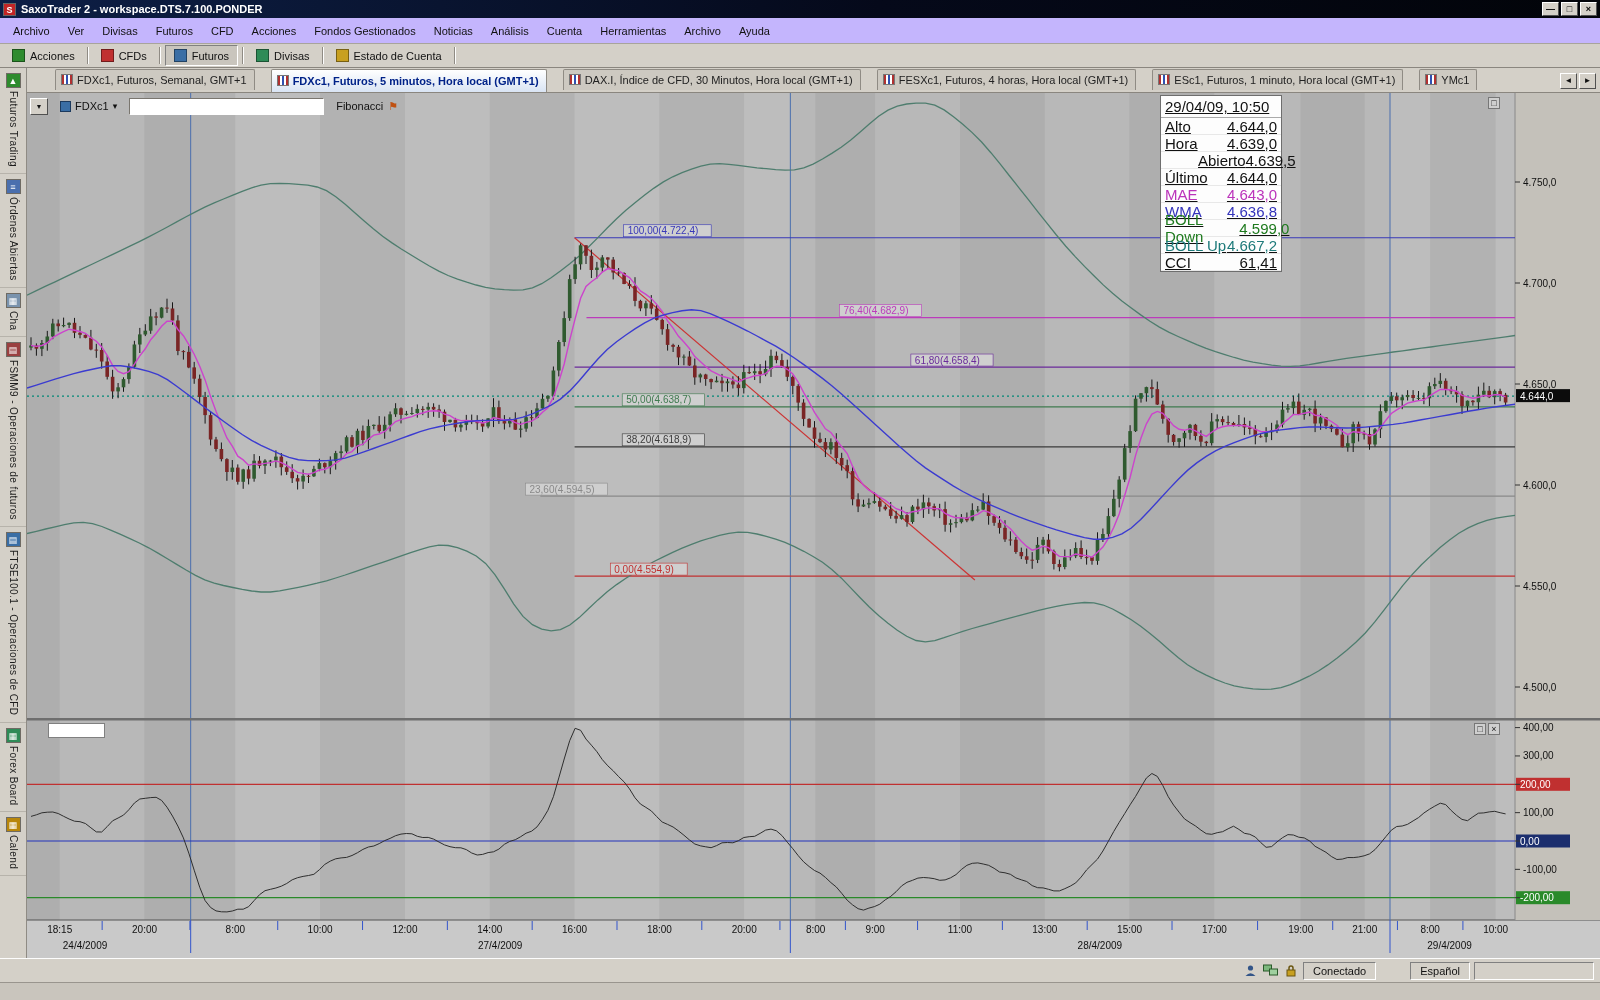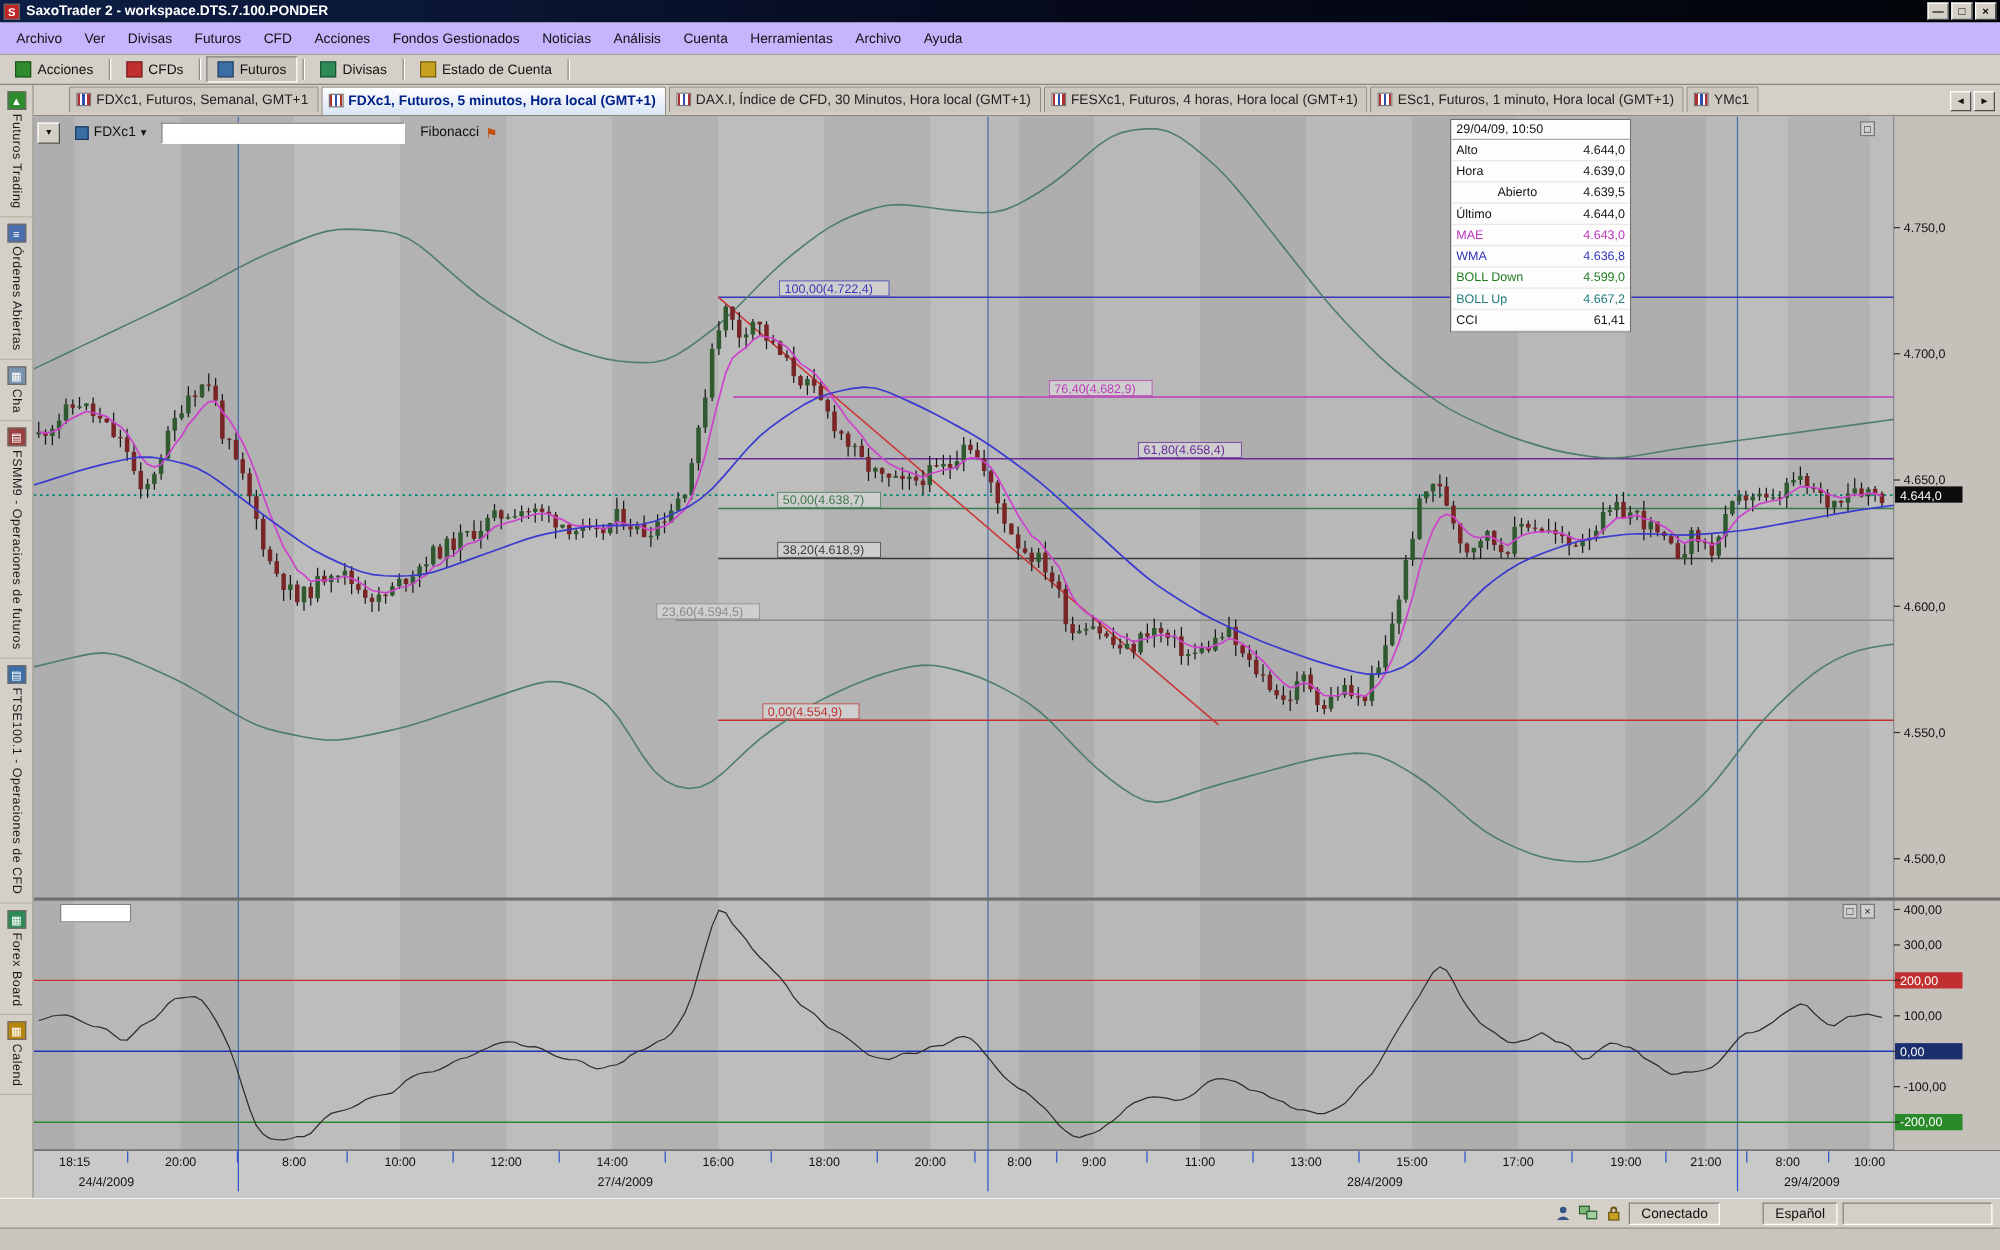--- a/index.html
+++ b/index.html
@@ -30,21 +30,21 @@
   .sidebar{width:27px;background:#d4d0c8;border-right:1px solid #8f8b84;overflow:hidden;}
   .side-item{display:flex;flex-direction:column;align-items:center;gap:3px;padding:5px 0 6px;
     border-bottom:1px solid #b7b3ab;}
   .side-ic{width:15px;height:15px;color:#fff;font-size:9px;line-height:14px;text-align:center;
     border:1px solid #6e6a63;}
   .side-label{writing-mode:vertical-rl;font-size:10px;color:#1c1c1c;letter-spacing:.4px;white-space:nowrap;}
 
   .content-col{flex:1;display:flex;flex-direction:column;width:1573px;}
   .tabstrip{height:25px;background:#d4d0c8;border-bottom:1px solid #8a867f;display:flex;
     align-items:flex-end;padding-left:28px;position:relative;}
-  .tabs{display:flex;gap:2px;overflow:hidden;white-space:nowrap;}
+  .tabs{display:flex;gap:16px;overflow:hidden;white-space:nowrap;}
   .tab{display:flex;align-items:center;gap:4px;padding:2px 7px 3px 5px;font-size:11px;height:21px;
     background:#cdc9c1;border:1px solid #8f8b84;border-bottom:none;border-radius:2px 2px 0 0;color:#222;}
   .tab.active{background:linear-gradient(#ffffff,#d9e4f4);font-weight:bold;color:#002288;height:23px;}
   .tab-ic{width:12px;height:11px;background:#fff;border:1px solid #777;
     background-image:repeating-linear-gradient(90deg,#b03030 0 2px,#fff 2px 4px,#3050b0 4px 6px,#fff 6px 8px);}
   .tab-arrows{margin-left:auto;display:flex;gap:2px;padding:0 4px 3px 4px;}
   .tab-arrow{width:17px;height:16px;background:#d4d0c8;border:1px solid;border-color:#fff #505050 #505050 #fff;
     font-size:8px;line-height:14px;text-align:center;}
 
   .chart-region{position:relative;height:865px;background:#b7b7b7;overflow:hidden;}
@@ -56,22 +56,22 @@
   .drop-btn{width:18px;height:17px;background:#d4d0c8;border:1px solid;border-color:#fff #505050 #505050 #fff;
     font-size:7px;text-align:center;line-height:16px;}
   .symbol-combo{display:flex;align-items:center;gap:4px;padding:1px 4px;}
   .sym-ic{width:11px;height:11px;background:#3a6ea5;border:1px solid #1c3a5e;display:inline-block;}
   .caret{font-size:9px;}
   .sym-input{width:195px;height:17px;border:1px solid;border-color:#7a766f #fff #fff #7a766f;
     background:#fff;font-size:11px;padding:0 3px;font-family:"Liberation Sans",sans-serif;}
   .fib-combo{display:flex;align-items:center;gap:5px;padding:1px 4px;}
   .flag{color:#c05010;font-size:11px;}
 
-  .tooltip{position:absolute;left:1133px;top:2px;width:145px;background:#fdfdfd;border:1px solid #6e6e6e;
-    font-size:10px;z-index:8;}
+  .tooltip{position:absolute;left:1133px;top:2px;width:122px;background:#fdfdfd;border:1px solid #6e6e6e;
+    font-size:15px;z-index:8;text-decoration:underline;}
   .tt-header{padding:2px 4px 2px;border-bottom:1px solid #aaa;}
   .tt-row{display:flex;justify-content:space-between;padding:1px 4px;border-bottom:1px solid #e8e8e8;height:17px;align-items:center;}
   .tt-l{text-align:left;}
   .tt-v{text-align:right;}
 
   .panel-btn{position:absolute;width:12px;height:12px;font-size:9px;line-height:11px;text-align:center;
     color:#222;z-index:7;border:1px solid #777;background:#cfcfcf;}
   .price-max{left:1461px;top:4px;}
   .cci-max{left:1447px;top:630px;}
   .cci-close{left:1461px;top:630px;}

